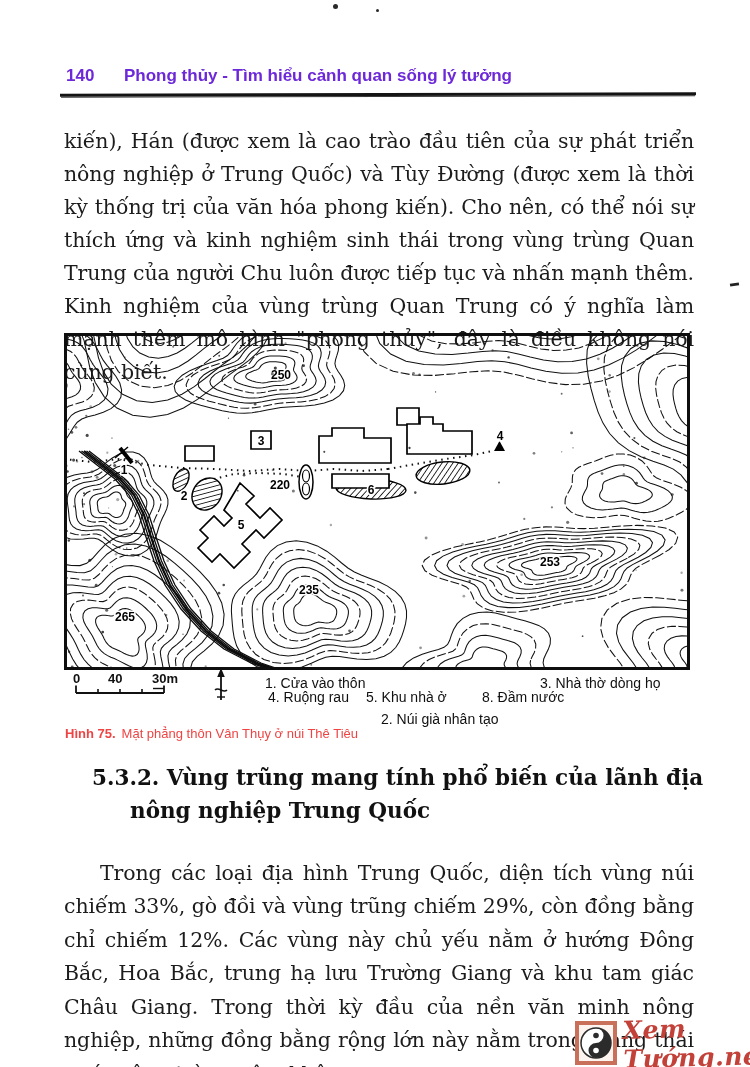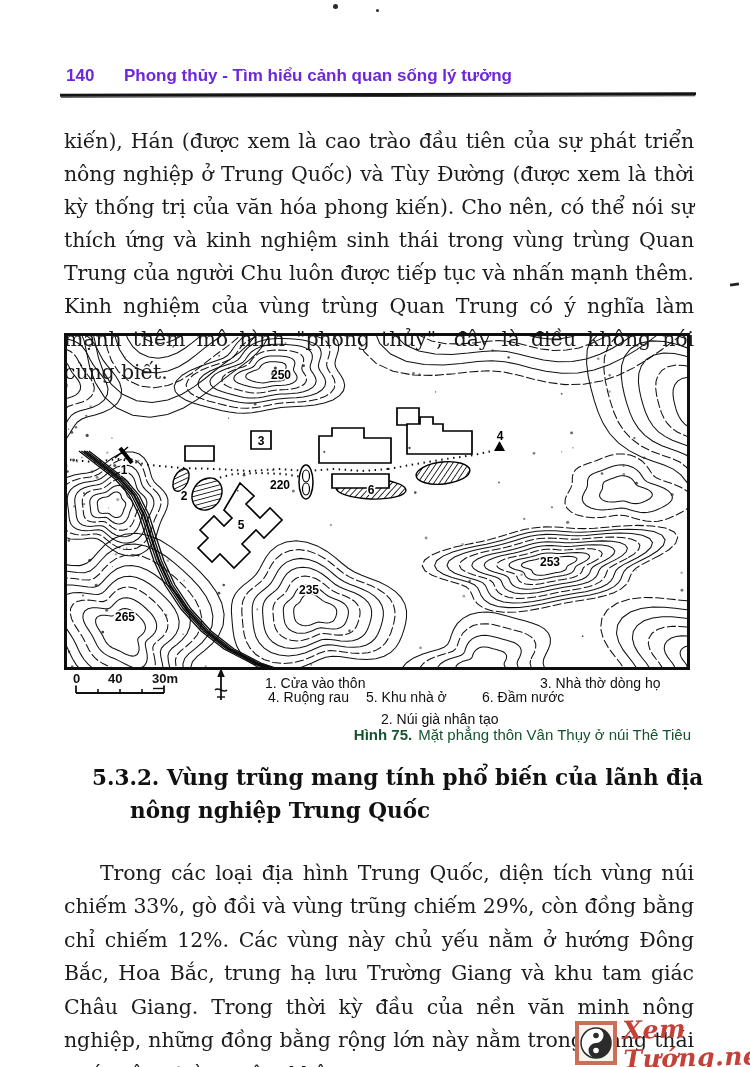--- a/index.html
+++ b/index.html
@@ -16,22 +16,22 @@
   .body-par{left:64px;width:630px;font-size:20.5px;line-height:33px;text-align:justify;
             letter-spacing:-0.1px;}
   .para1{top:104px;}
   .para2{top:836px;text-indent:36px;line-height:33.5px;}
   
   .map-wrap{left:64px;top:333px;width:626px;height:404px;}
   .map-wrap svg{display:block;width:626px;height:337px;}
   .scale-label{font-family:"Liberation Sans",sans-serif;font-size:13px;font-weight:bold;color:#111;top:671px;}
   .legend-item{font-family:"Liberation Sans",sans-serif;font-size:14px;color:#101010;white-space:nowrap;}
   .lrow1{top:675px;} .lrow2{top:689px;}
-  .caption{top:726px;left:65px;width:626px;text-align:right;
-           font-family:"Liberation Sans",sans-serif;font-size:15px;color:#14532d;}
+  .caption{top:726px;left:65px;width:626px;text-align:left;
+           font-family:"Liberation Sans",sans-serif;font-size:13px;color:#ef4444;}
   .caption b{margin-right:6px;}
   
   .h1,.h2{font-weight:bold;font-size:21.5px;color:#111;}
   .h1{top:765px;left:92px;} .h2{top:798px;left:130px;}
   
   .wm{top:1014px;left:575px;display:flex;align-items:center;gap:6px;}
   .wm-box{width:44px;height:44px;border:4px solid #c9705a;background:#fdf4f0;
           display:flex;align-items:center;justify-content:center;box-sizing:border-box;}
   .wm-text{font-style:italic;font-weight:bold;font-size:25px;letter-spacing:0.5px;
            transform:rotate(-1.5deg);font-family:"DejaVu Serif",serif;}
@@ -311,21 +311,21 @@
   <polygon points="8,0 4.2,9 11.8,9" fill="#111"></polygon>
   <path d="M2,22 Q4,20 8,22 Q12,24 14,22" stroke="#111" stroke-width="1.6" fill="none"></path>
   <line x1="4" y1="29" x2="12" y2="29" stroke="#111" stroke-width="1.4"></line>
 </svg>
 
 <span class="abs legend-item lrow1" style="left:265px;">1. Cửa vào thôn</span>
 <span class="abs legend-item lrow1" style="left:381px;margin-top:36px;">2. Núi già nhân tạo</span>
 <span class="abs legend-item lrow1" style="left:540px;">3. Nhà thờ dòng họ</span>
 <span class="abs legend-item lrow2" style="left:268px;">4. Ruộng rau</span>
 <span class="abs legend-item lrow2" style="left:366px;">5. Khu nhà ở</span>
-<span class="abs legend-item lrow2" style="left:482px;">6. Đầm nước</span>
+<span class="abs legend-item lrow2" style="left:482px;">8. Đầm nước</span>
 
 <div class="abs caption">
   <b>Hình 75.</b><span>Mặt phẳng thôn Vân Thụy ở núi Thê Tiêu</span>
 </div>
 
 <div class="abs h1">5.3.2. Vùng trũng mang tính phổ biến của lãnh địa</div>
 <div class="abs h2">nông nghiệp Trung Quốc</div>
 
 <p class="abs body-par para2">Trong các loại địa hình Trung Quốc, diện tích vùng núi chiếm 33%, gò đồi và vùng trũng chiếm 29%, còn đồng bằng chỉ chiếm 12%. Các vùng này chủ yếu nằm ở hướng Đông Bắc, Hoa Bắc, trung hạ lưu Trường Giang và khu tam giác Châu Giang. Trong thời kỳ đầu của nền văn minh nông nghiệp, những đồng bằng rộng lớn này nằm trong trạng thái nước sông tràn ngập, không</p>
 

